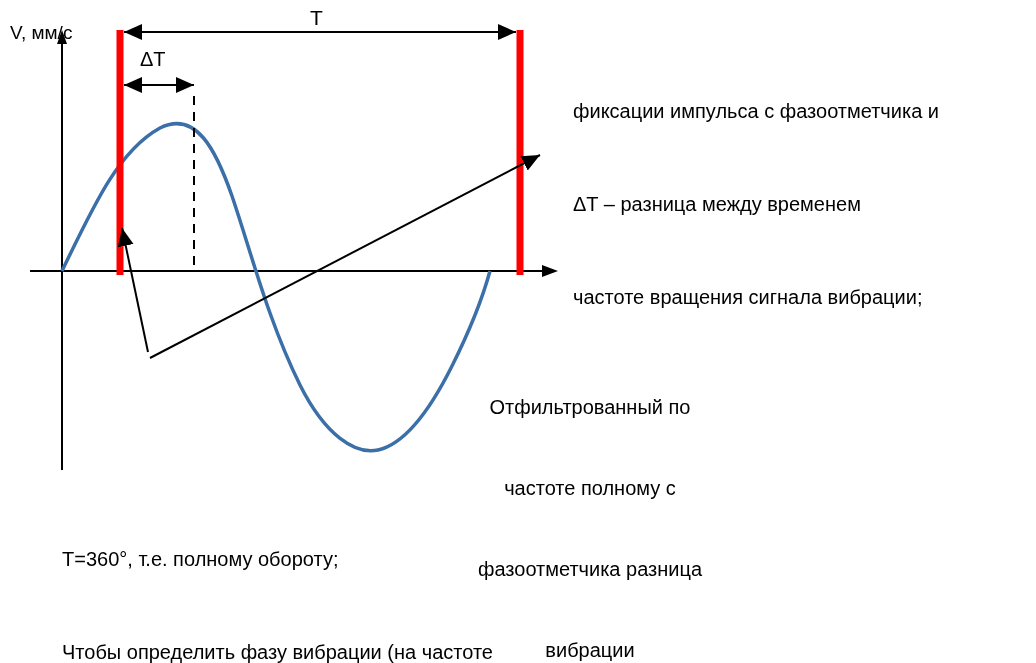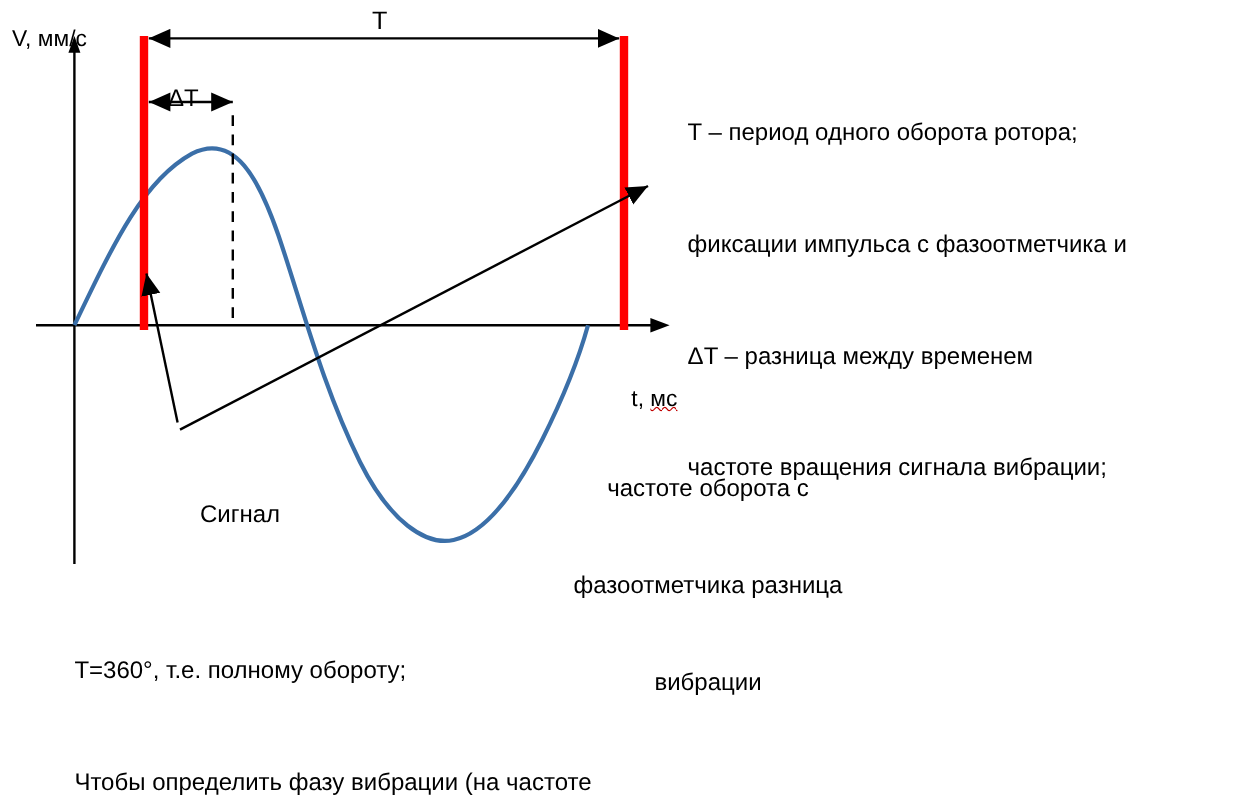--- a/index.html
+++ b/index.html
@@ -97,40 +97,36 @@
 
     <line x1="194" y1="96" x2="194" y2="271" stroke="#000000" stroke-width="2" stroke-dasharray="9 7"></line>
 
     <line x1="148" y1="352" x2="122" y2="228" stroke="#000000" stroke-width="2" marker-end="url(#arrowEnd)"></line>
 
     <line x1="150" y1="358" x2="540" y2="155" stroke="#000000" stroke-width="2" marker-end="url(#arrowEnd)"></line>
   </svg>
 
   <div class="txt axis-label" style="left:10px; top:20px;">V, мм/с</div>
 
-  <div class="txt axis-label" style="left:505px; top:294px;">
-    <span>t, </span><span class="underline-wavy">мс</span>
-  </div>
 
   <div class="txt t-label" style="left:310px; top:4px;">T</div>
 
-  <div class="txt dt-label" style="left:140px; top:69px;">ΔT</div>
+  <div class="txt dt-label" style="left:140px; top:46px;">ΔT</div>
 
   <div class="txt caption" style="left:80px; top:362px; width:240px;">
-    <div>Сигнал</div>
   </div>
 
   <div class="txt caption" style="left:440px; top:340px; width:300px;">
-    <div>частоте оборота с</div>
+    <div>Отфильтрованный по</div>
+    <div>частоте полному с</div>
     <div>фазоотметчика разница</div>
     <div>вибрации</div>
   </div>
 
   <div class="txt right-note" style="left:573px; top:34px;">
-    <div>T – период одного оборота ротора;</div>
     <div>фиксации импульса с фазоотметчика и</div>
     <div>ΔT – разница между временем</div>
     <div>частоте вращения сигнала вибрации;</div>
   </div>
 
   <div class="txt bottom-note" style="left:62px; top:482px;">
     <div>T=360°, т.е. полному обороту;</div>
     <div>Чтобы определить фазу вибрации (на частоте</div>
     
     

